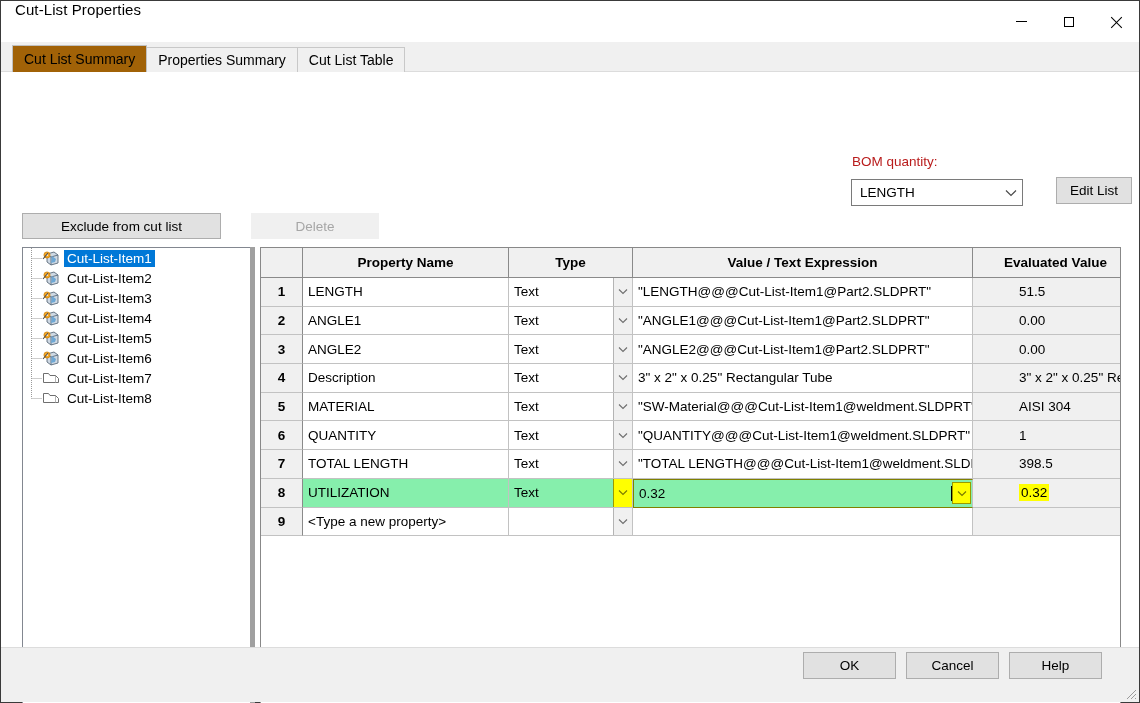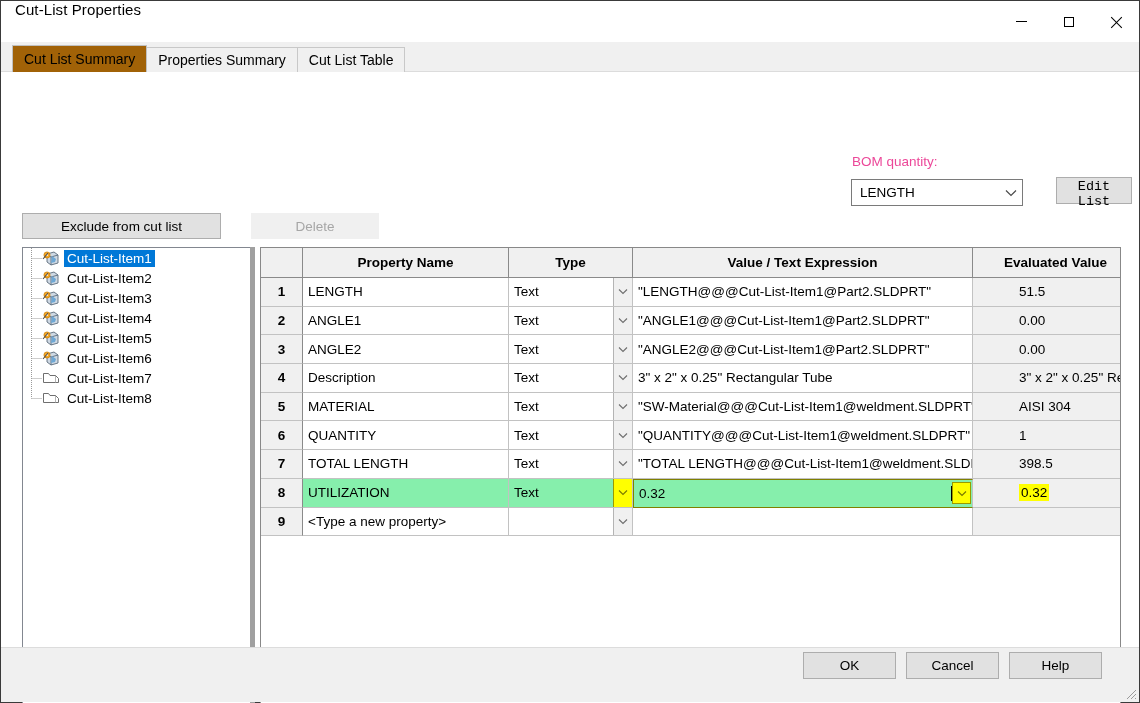--- a/index.html
+++ b/index.html
@@ -108,21 +108,21 @@
     flex: 1;
     background: #ffffff;
     position: relative;
   }
 
   
   .bom-label {
     position: absolute;
     left: 851px; top: 82px;
     font-size: 13.5px;
-    color: #ec4899;
+    color: #b91c1c;
   }
   .bom-select {
     position: absolute;
     left: 850px; top: 107px;
     width: 172px; height: 27px;
     background: #ffffff;
     border: 1px solid #7a7a7a;
     display: flex;
     align-items: center;
     cursor: default;
@@ -141,21 +141,21 @@
 
   .edit-list-btn {
     position: absolute;
     left: 1055px; top: 105px;
     width: 76px; height: 27px;
     background: #e1e1e1;
     border: 1px solid #adadad;
     font-size: 13.5px;
     color: #000;
     cursor: default;
-    font-family: Liberation Mono, monospace;
+    font-family: Liberation Sans, sans-serif;
   }
 
   
   .btn-exclude {
     position: absolute;
     left: 21px; top: 141px;
     width: 199px; height: 26px;
     background: #e1e1e1;
     border: 1px solid #adadad;
     font-size: 13.5px;

